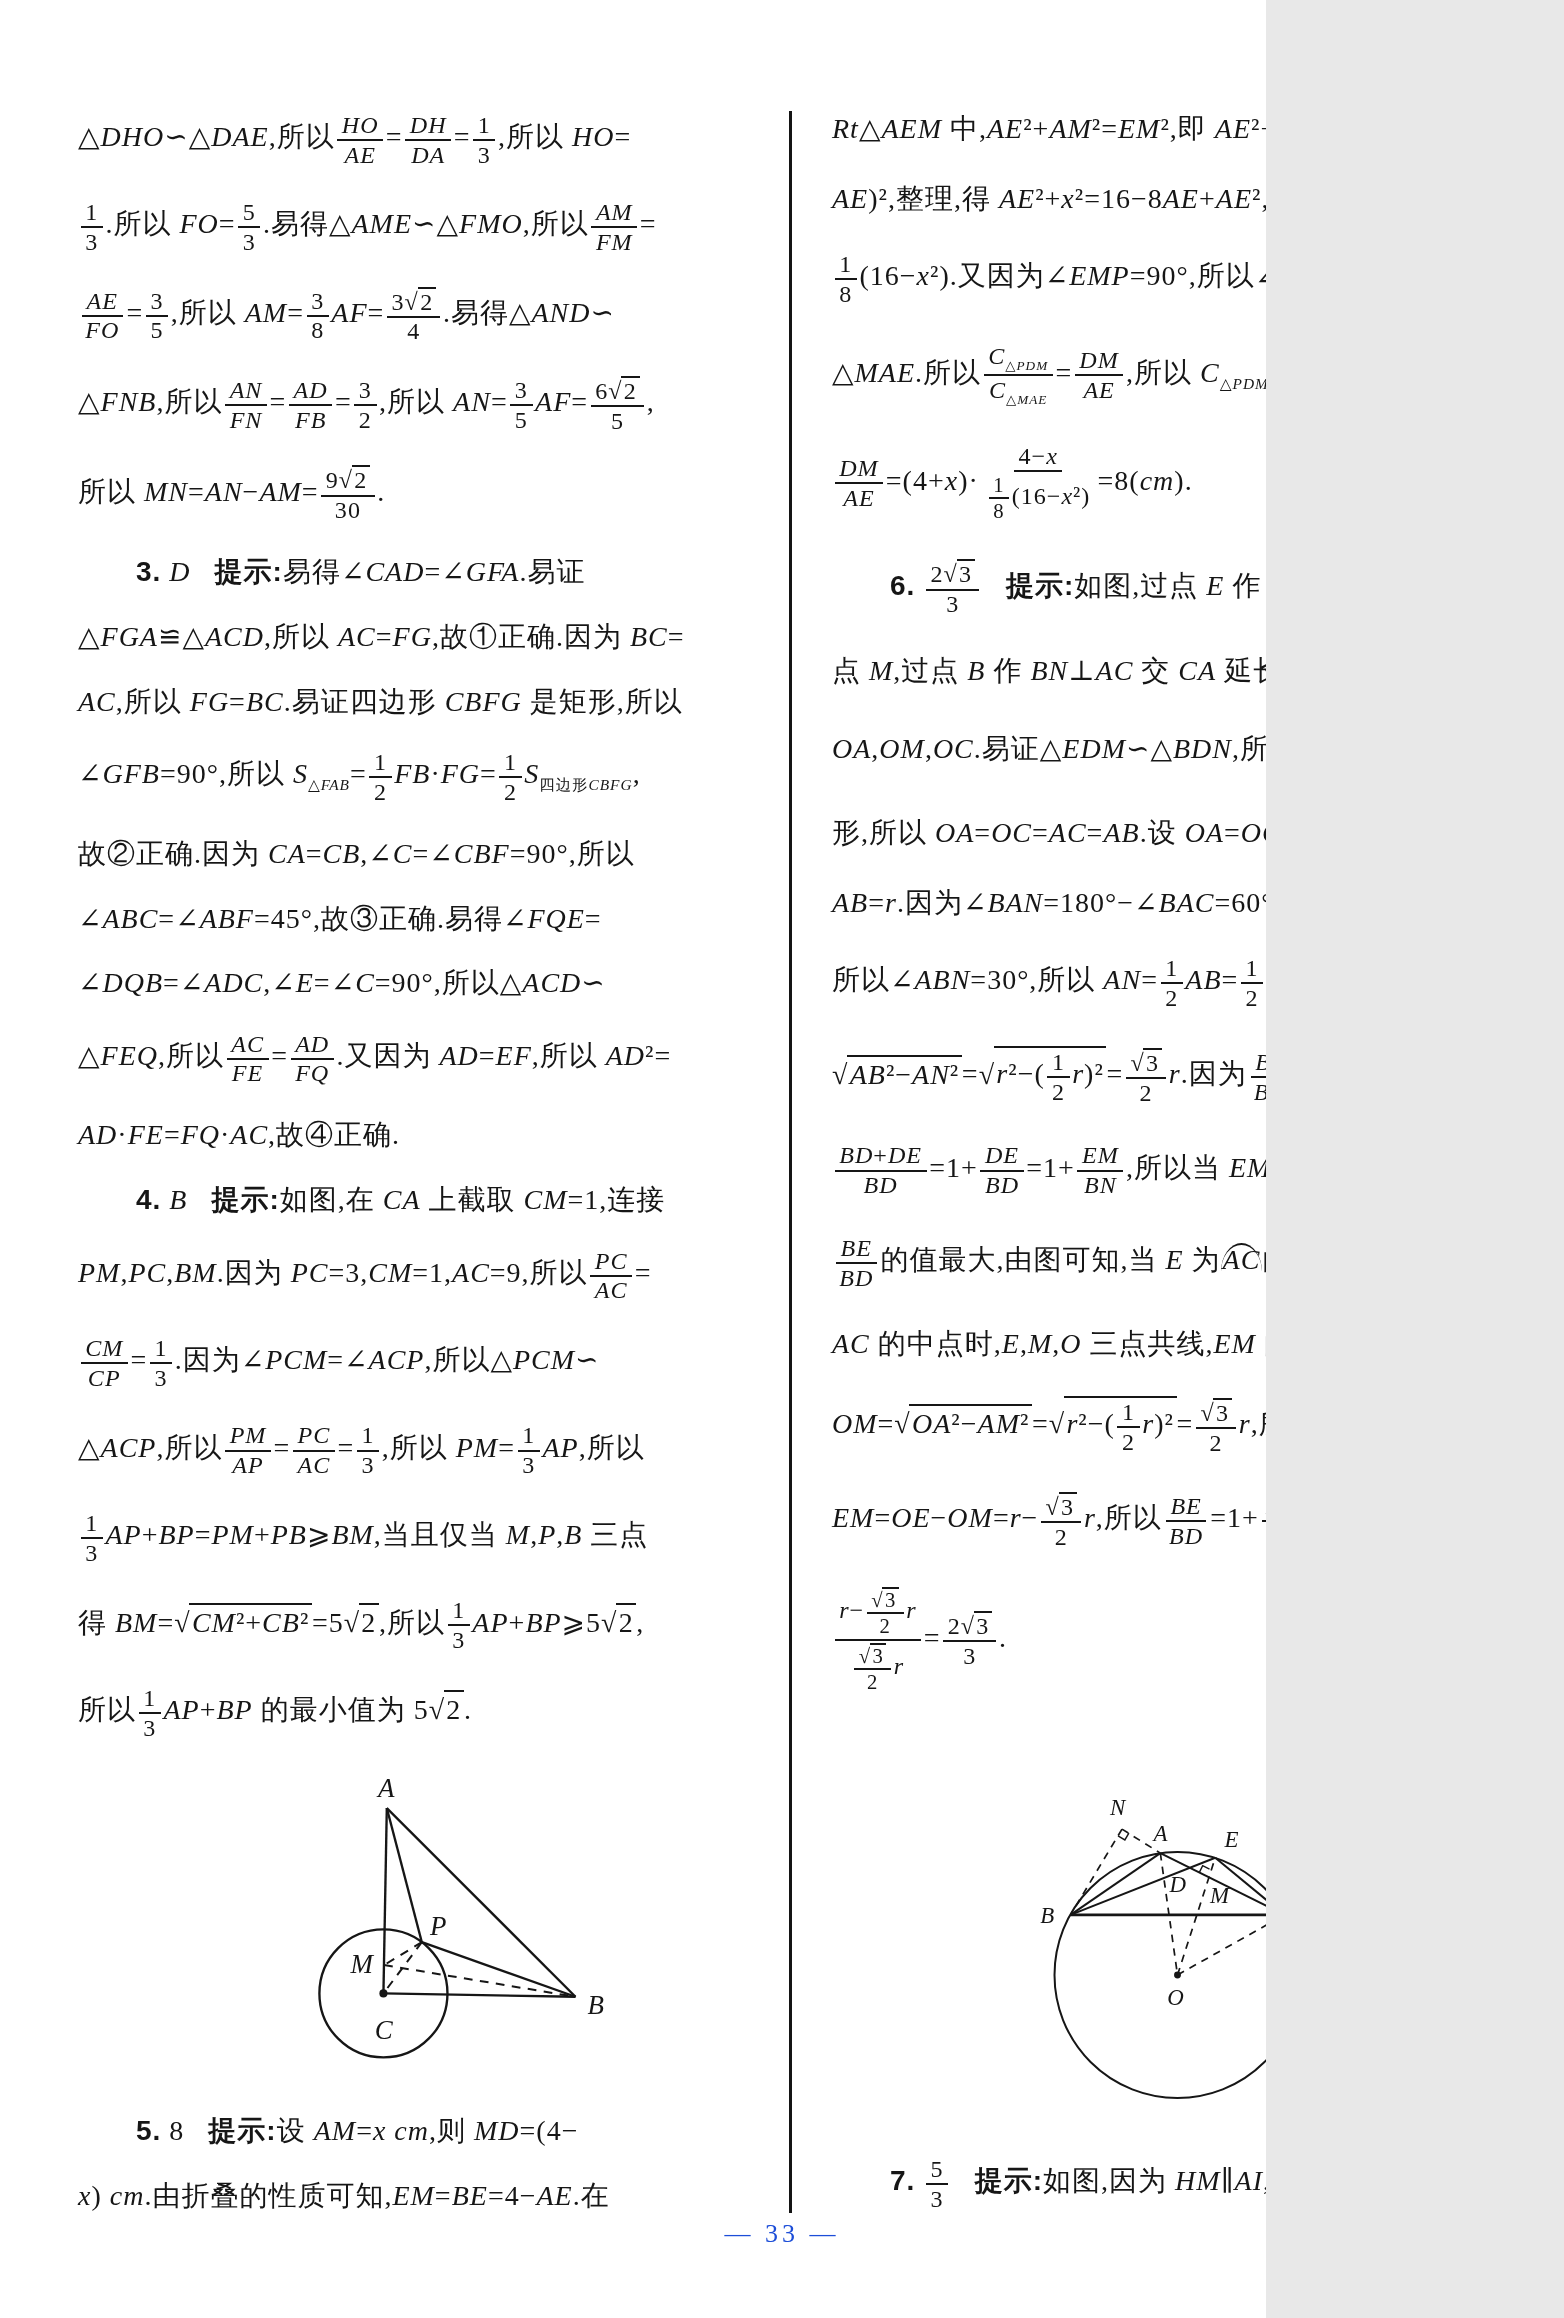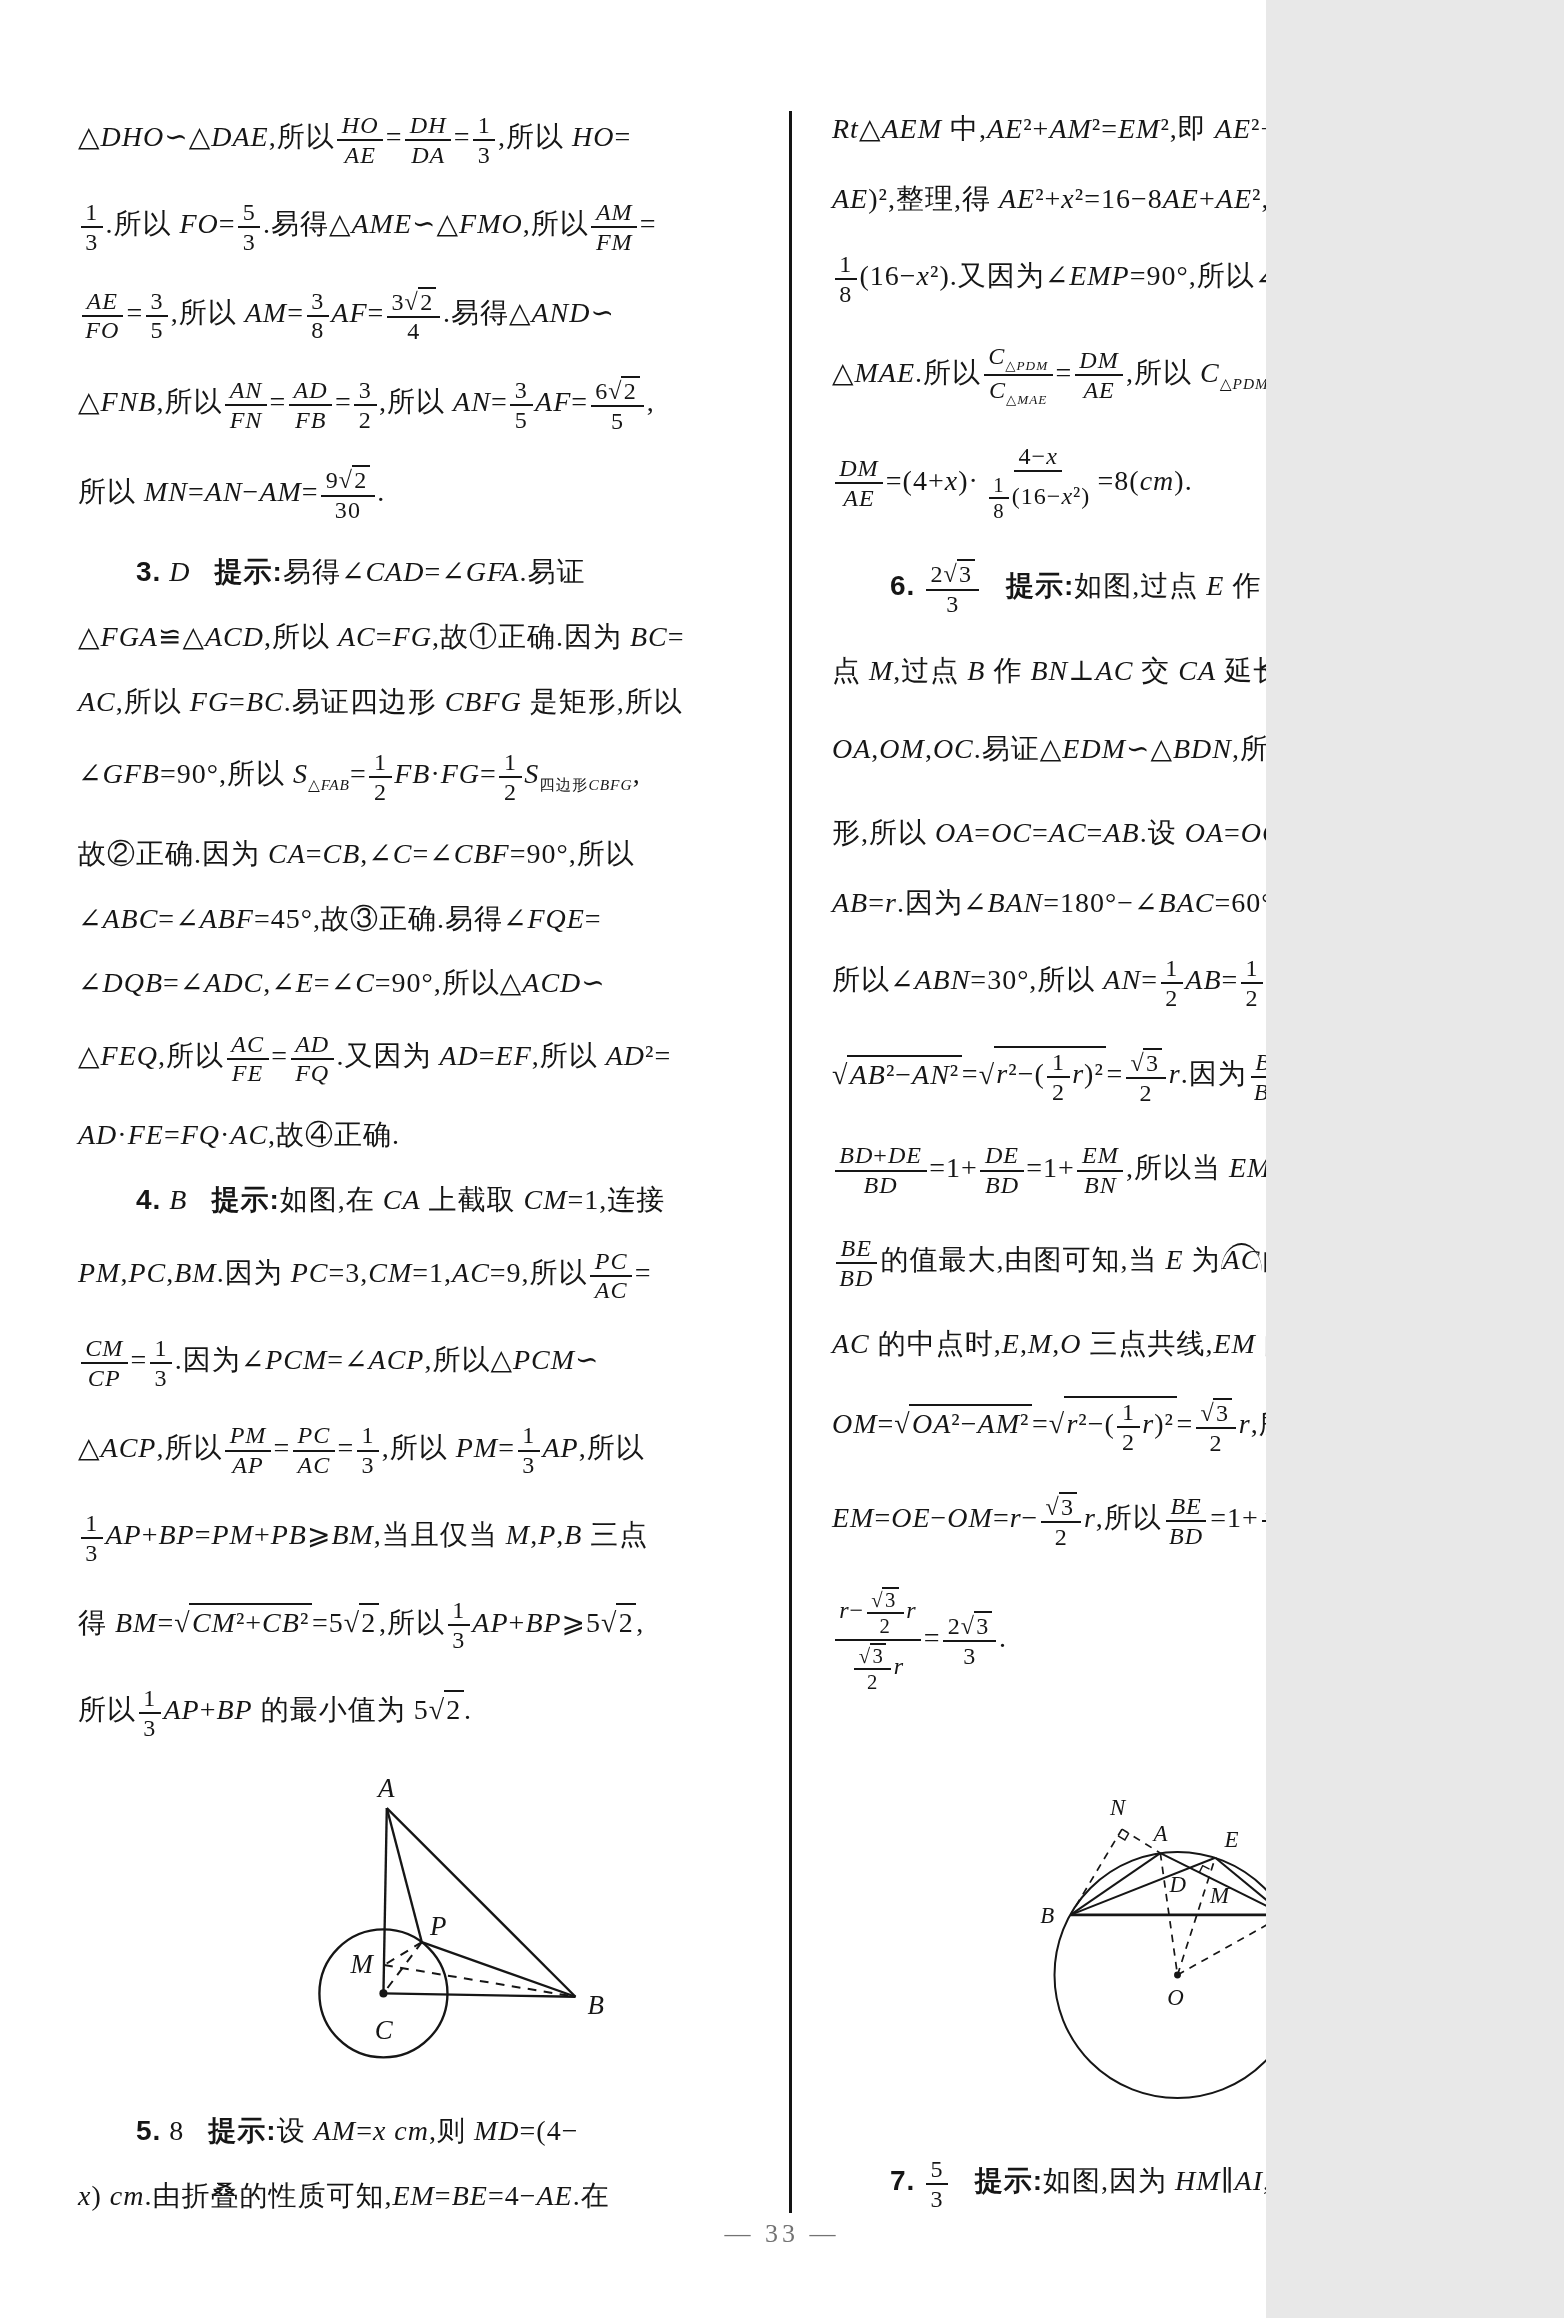--- a/index.html
+++ b/index.html
@@ -20,21 +20,21 @@
   .fr>.d{display:block;padding:0.7px 4.6px;}
   .sq{display:inline-block;white-space:nowrap;text-indent:0;}
   .sq>.rad{display:inline-block;margin-right:-1.3px;}
   .sq>.sqb{display:inline-block;border-top:2px solid #161616;padding:0 2.6px;}
   .arc{display:inline-block;border-top:2px solid #161616;
        border-radius:55% 55% 0 0 / 100% 100% 0 0;padding:0.7px 2px 0;line-height:1.05;text-indent:0;}
   sub{font-size:0.55em;}
   .fig{align-self:center;}
   .fig svg text{font-size:40px;font-style:italic;font-family:"Liberation Serif","DejaVu Serif",serif;fill:#161616;}
   .footer{position:absolute;left:0;width:1564px;top:2219px;text-align:center;
-          font-size:26px;letter-spacing:4px;color:#737373;}
+          font-size:26px;letter-spacing:4px;color:#1d4ed8;}
 </style>
 </head>
 <body>
 
 <div class="page">
 
   <div class="divider"></div>
 
   <div class="col col-left" id="col-left">
       <div class="ln">△<i>DHO</i>∽△<i>DAE</i>,所以<span class="fr">

